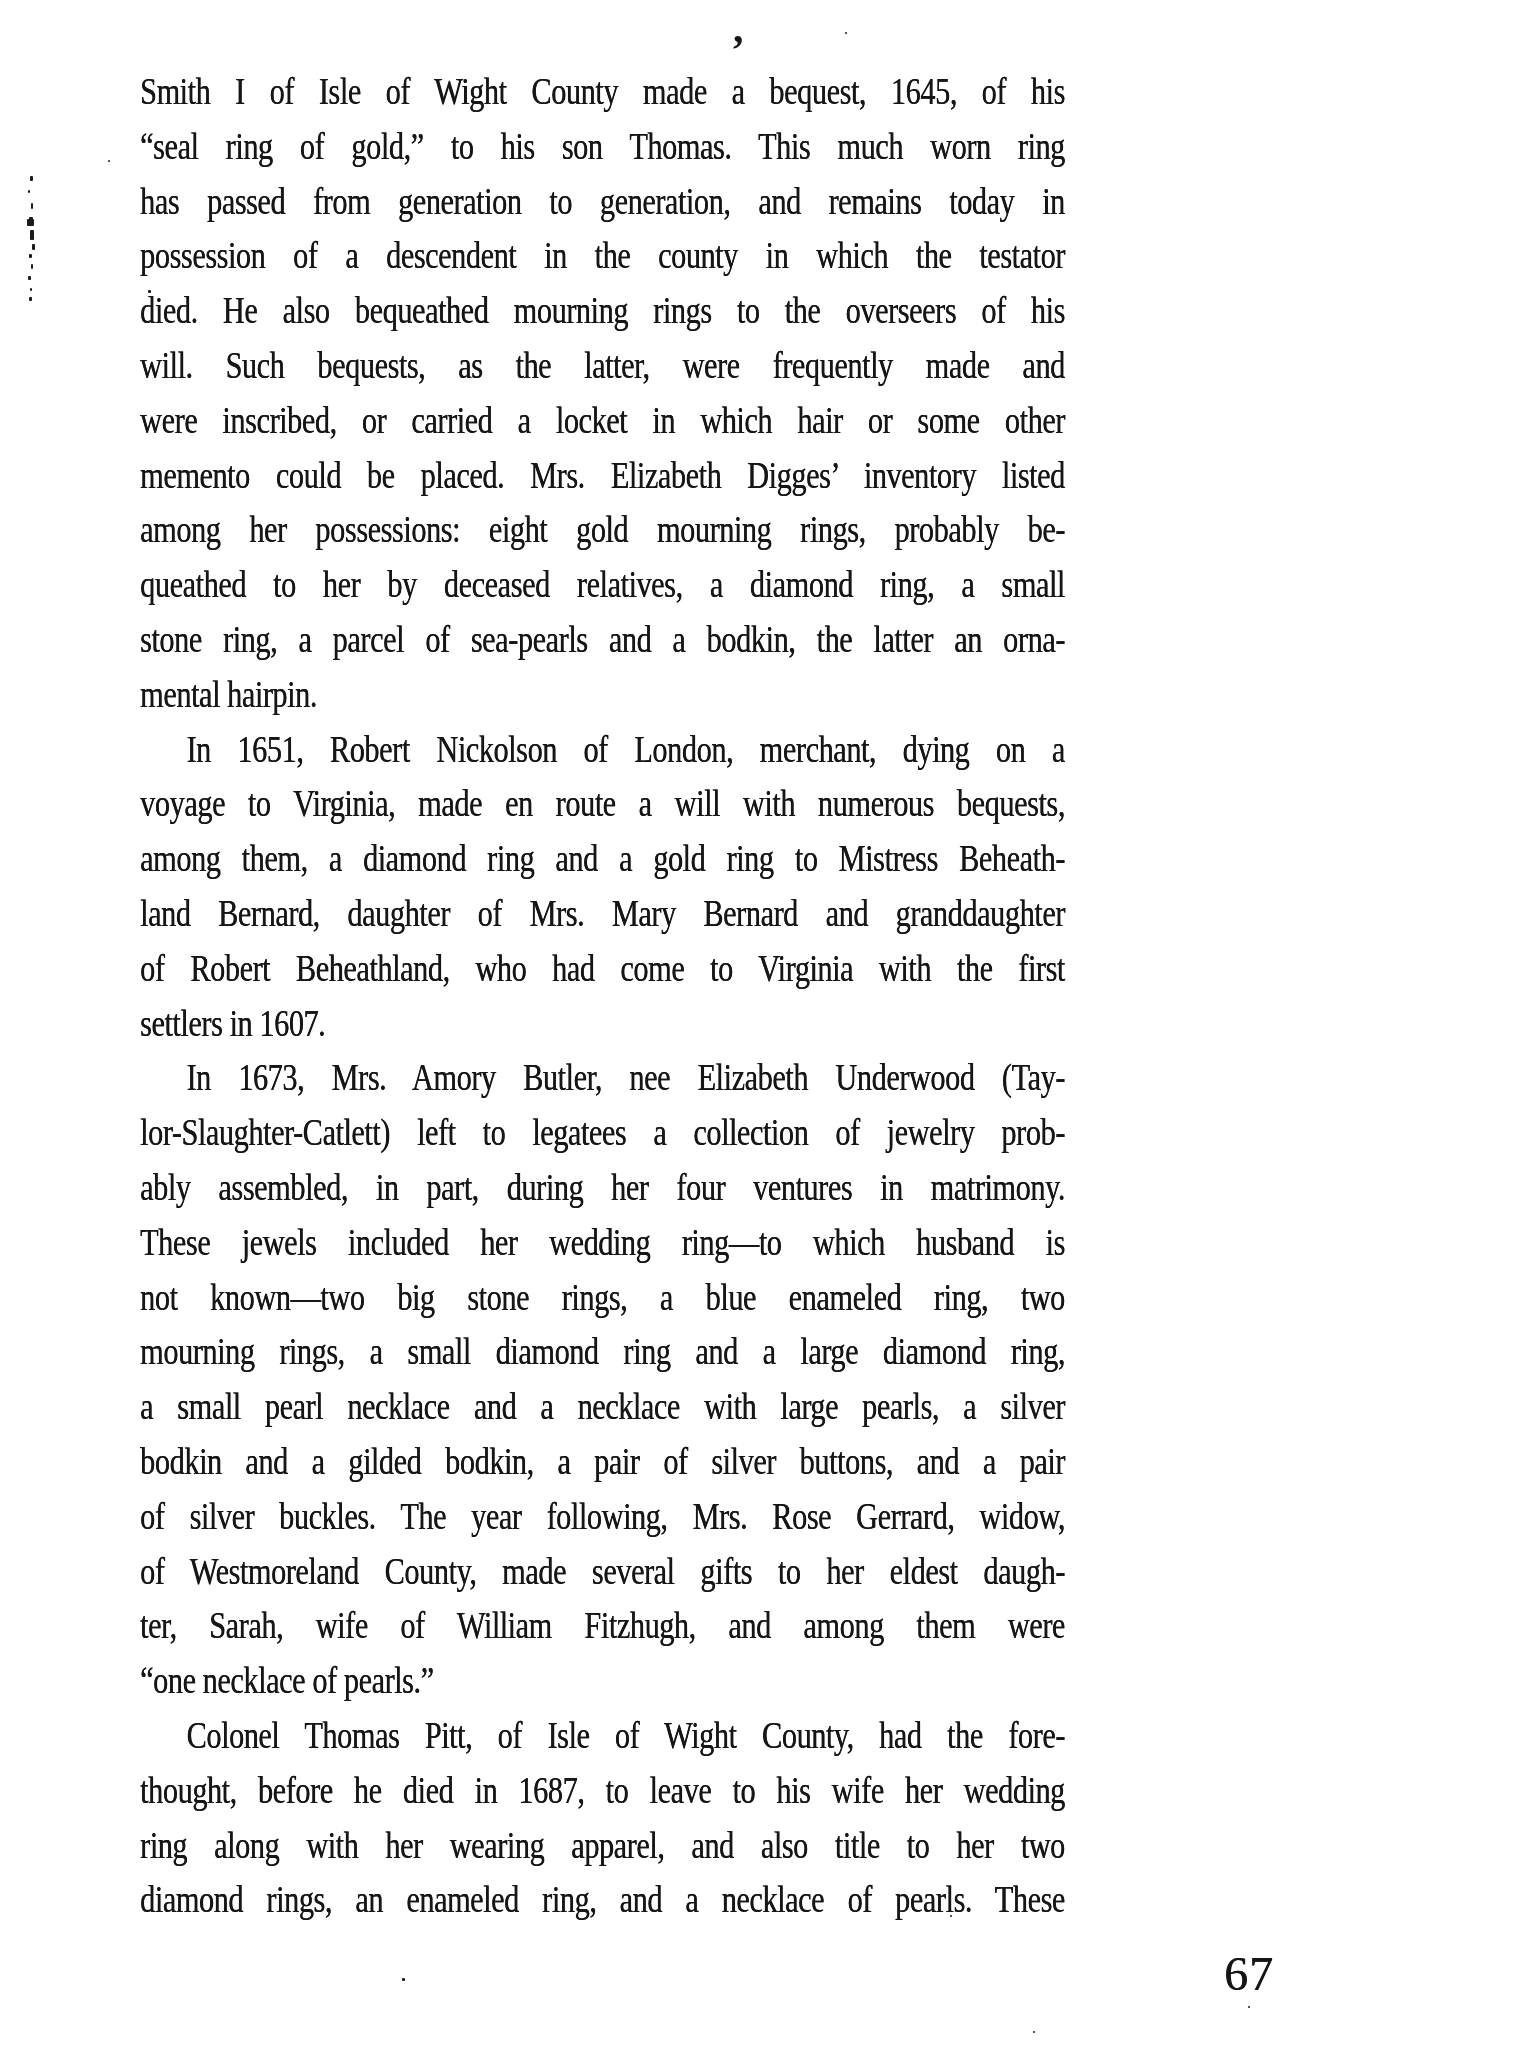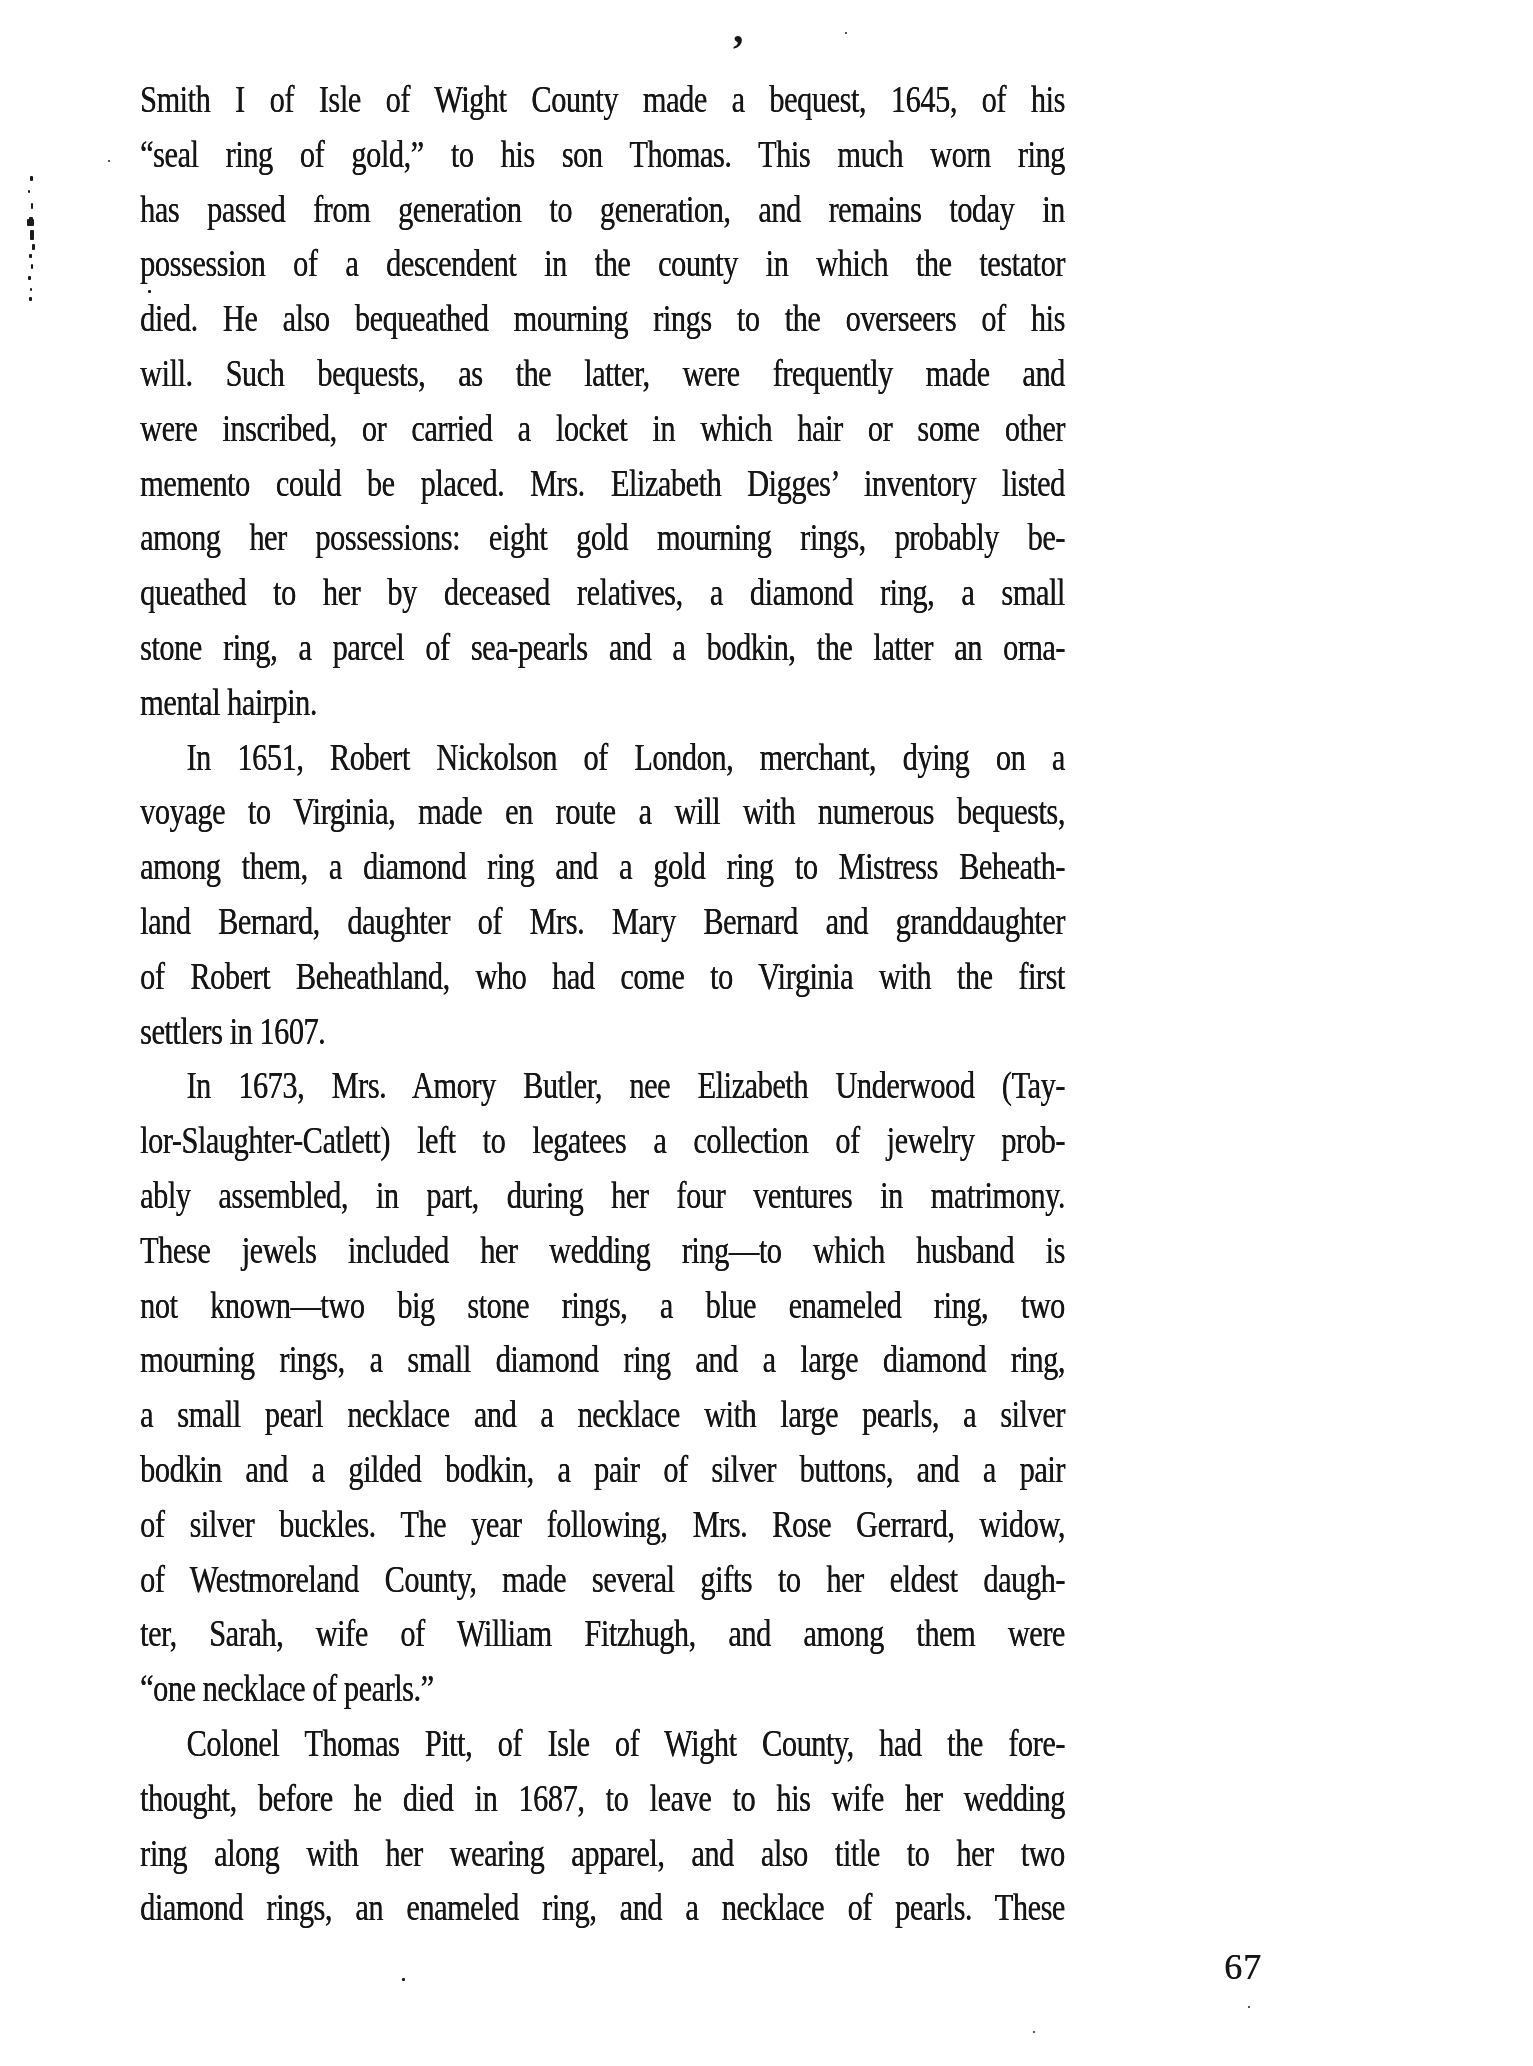--- a/index.html
+++ b/index.html
@@ -12,21 +12,21 @@
     width: 1533px;
     height: 2066px;
     background: #ffffff;
     overflow: hidden;
     font-family: "Liberation Serif", "DejaVu Serif", serif;
     color: #161616;
   }
   .text-block {
     position: absolute;
     left: 140px;
-    top: 72px;
+    top: 64px;
     width: 925px;
   }
   .line {
     width: 1156px;               
     transform: scaleX(0.8);
     transform-origin: 0 0;
     font-size: 38px;
     letter-spacing: -0.6px;
     line-height: 54.8px;
     height: 54.8px;
@@ -34,21 +34,21 @@
     text-align: justify;
     text-align-last: justify;
     text-shadow: 0.35px 0 0 currentColor;  
   }
   .line.indent { text-indent: 58px; }
   .line.noj { text-align-last: left; }
   .page-number {
     position: absolute;
     left: 1224px;
     top: 1946px;
-    font-size: 36px;
+    font-size: 48px;
     letter-spacing: 1px;
     text-shadow: 0.4px 0 0 currentColor;
   }
   .top-mark {
     position: absolute;
     left: 733px;
     top: 8px;
     font-size: 42px;
     font-weight: bold;
     line-height: 40px;

